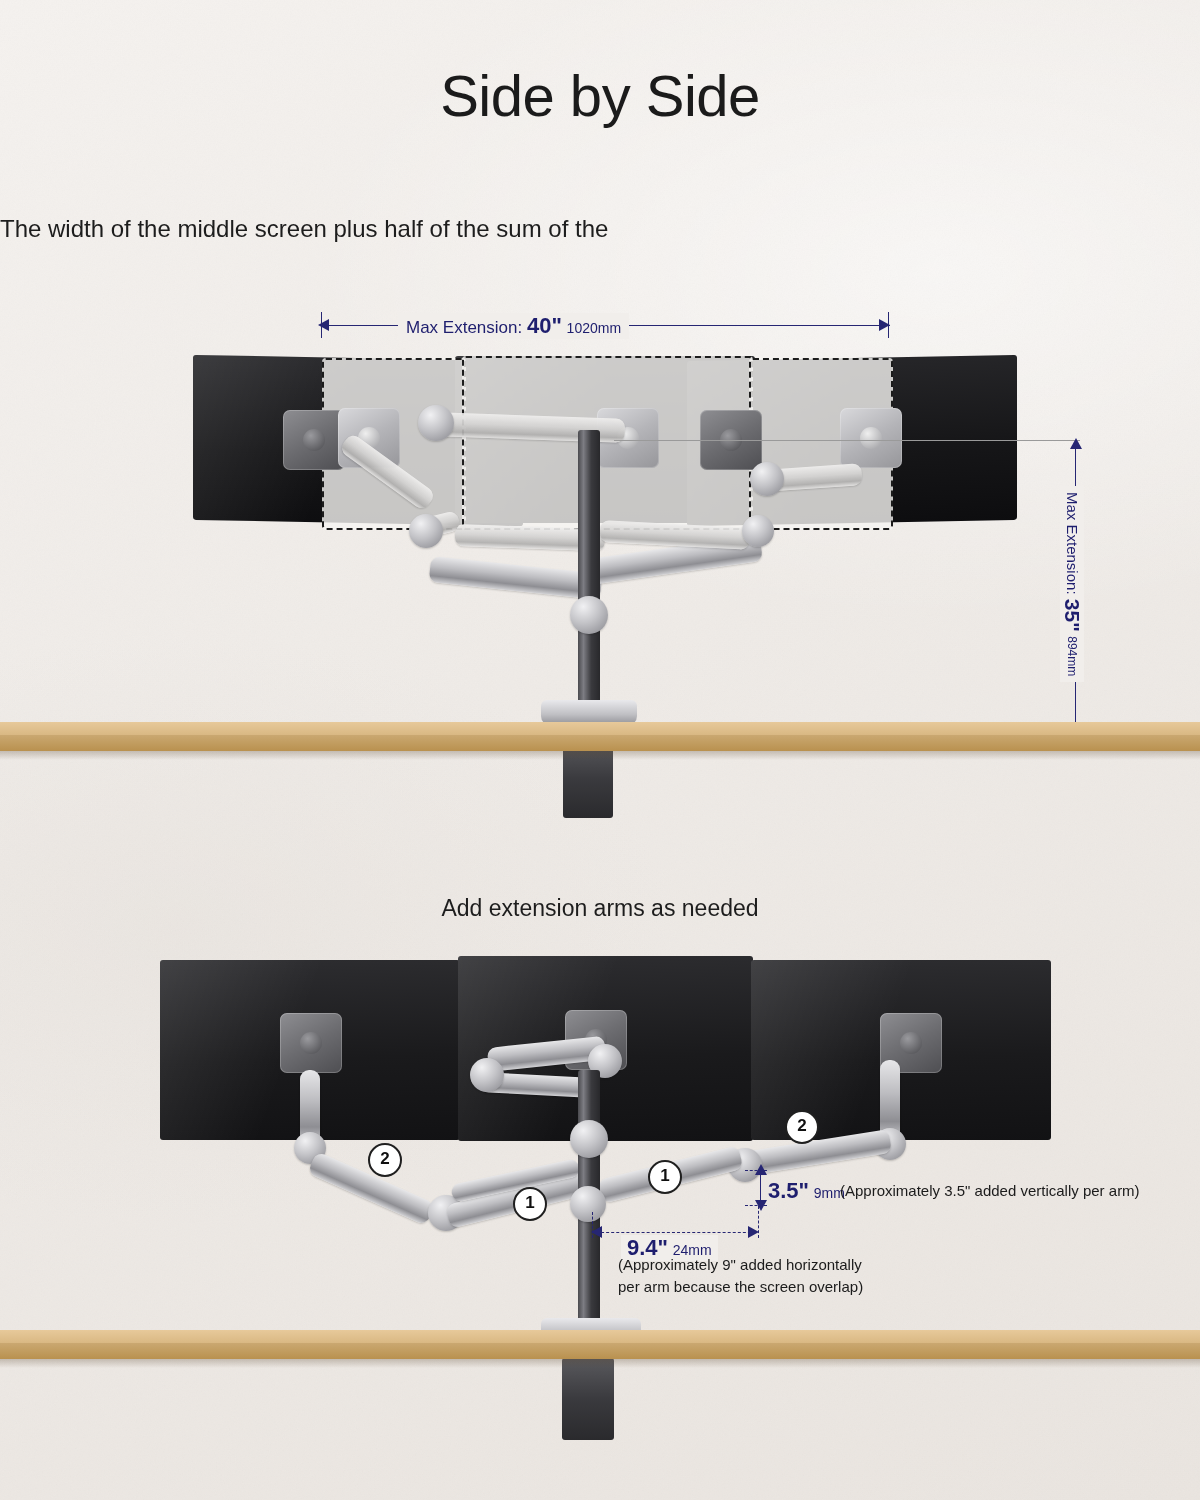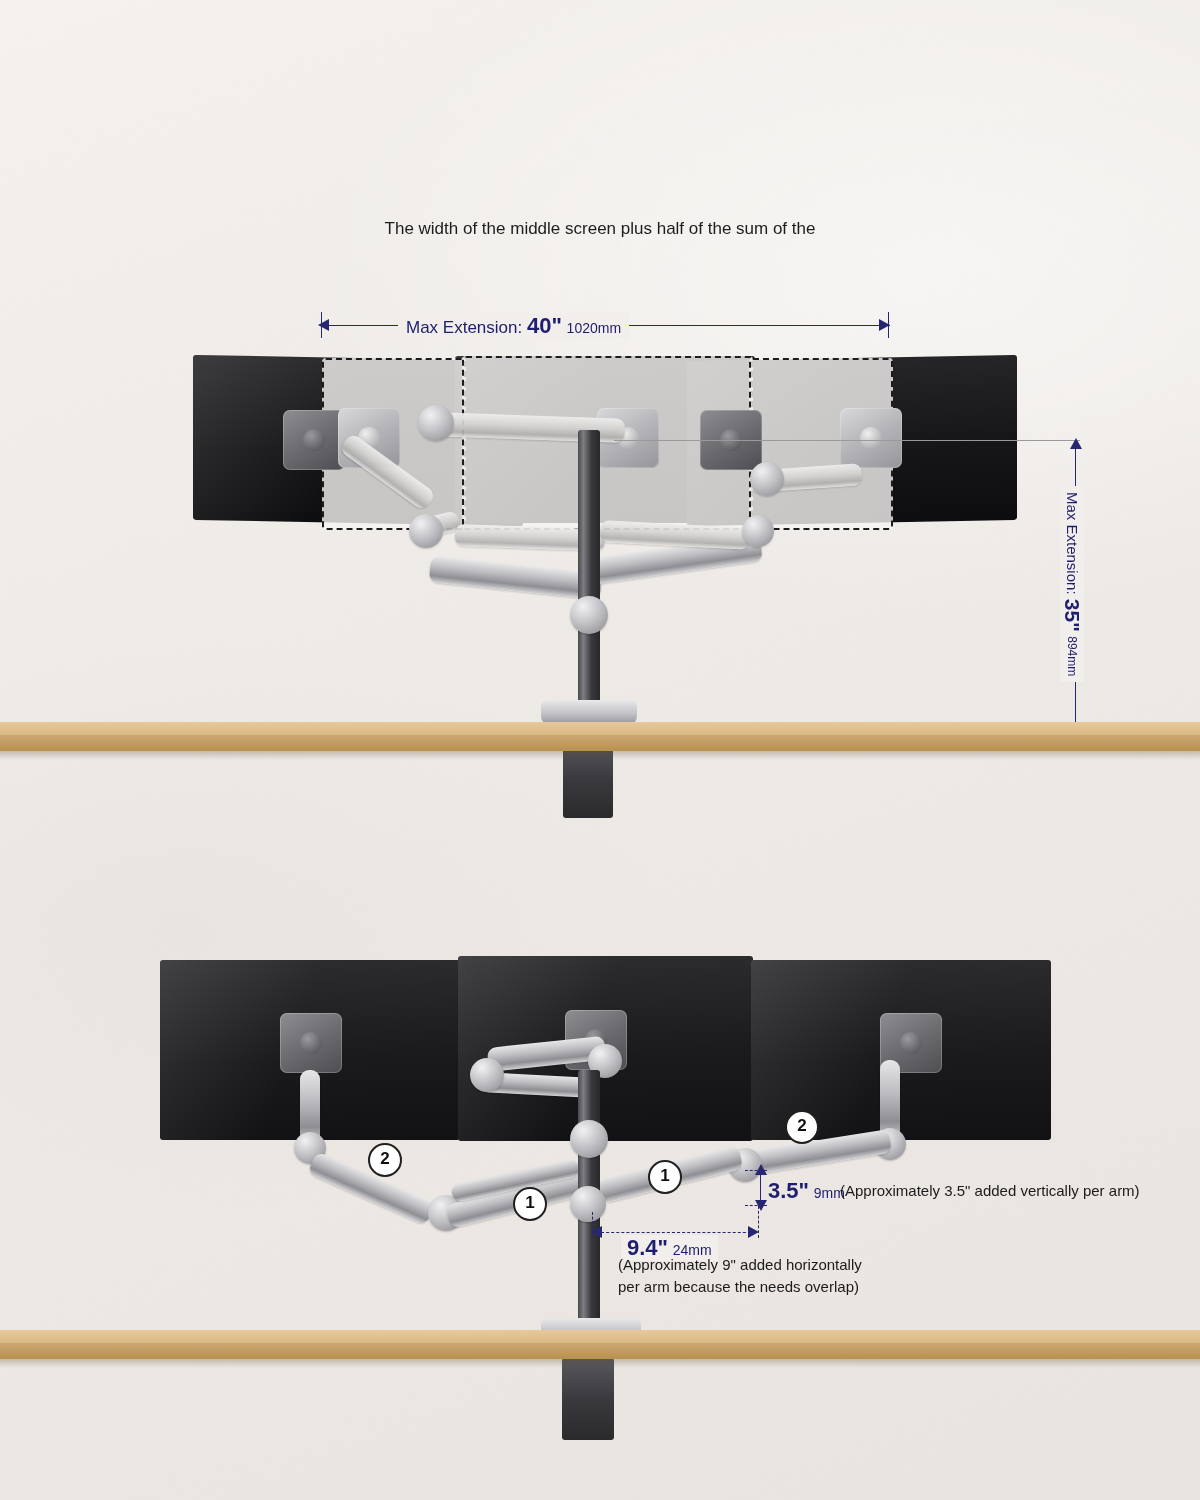--- a/index.html
+++ b/index.html
@@ -39,22 +39,21 @@
     font-size: 58px;
     font-weight: 400;
     letter-spacing: -0.5px;
     color: #1b1b1b;
   }
   .subtitle {
     position: absolute;
     top: 210px;
     left: 0;
     width: 1200px;
-    text-align: center;
-    font-size: 17px;
+    font-size: 24px;
     line-height: 38px;
     color: #1d1d1d;
   }
   .section-title {
     position: absolute;
     top: 895px;
     left: 0;
     width: 1200px;
     text-align: center;
     font-size: 23px;
@@ -266,23 +265,25 @@
         <feTurbulence type="fractalNoise" baseFrequency="0.85" numOctaves="3" stitchTiles="stitch"></feTurbulence>
         <feColorMatrix type="saturate" values="0"></feColorMatrix>
         <feComponentTransfer>
             <feFuncA type="linear" slope="0.16"></feFuncA>
           </feComponentTransfer>
       </filter>
     </defs>
     <rect width="1200" height="1500" filter="url(#wallnoise)" opacity="0.55"></rect>
   </svg>
 
+  <div class="title">Side by Side</div>
   <div class="subtitle">
     <div>The width of the middle screen plus half of the sum of the</div>
   </div>
+  <div class="section-title">Add extension arms as needed</div>
 
   <div class="dim-line" style="left:322px; top:325px; width:568px;"></div>
   <div class="arrow-l" style="left:318px; top:319px;"></div>
   <div class="arrow-r" style="left:879px; top:319px;"></div>
   <div class="tick" style="left:321px; top:312px; height:26px;"></div>
   <div class="tick" style="left:888px; top:312px; height:26px;"></div>
   <div class="dim-label" style="left:398px; top:313px; background:#f1eeeb; padding:0 8px;">
     <span>Max Extension:</span>
     <span class="big">40"</span>
     <span class="mm">1020mm</span>
@@ -405,21 +406,21 @@
   <div class="dim-dashed v" style="left:758px; top:1206px; height:32px;"></div>
   <div class="dim-dashed" style="left:596px; top:1232px; width:160px;"></div>
   <div class="arrow-l" style="left:591px; top:1226px;"></div>
   <div class="arrow-r" style="left:748px; top:1226px;"></div>
   <div class="dim-label" style="left:621px; top:1235px; background:#f1eeeb; padding:0 6px;">
     <span class="big">9.4"</span>
     <span class="mm">24mm</span>
   </div>
   <div class="note" style="left:618px; top:1254px;">
     <div>(Approximately 9" added horizontally</div>
-    <div>per arm because the needs overlap)</div>
+    <div>per arm because the screen overlap)</div>
   </div>
 
   <div class="desk" style="top:1330px;">
     <div class="desk-top" style="top:0;"></div>
     <div class="desk-edge" style="top:13px;"></div>
     <div class="desk-shadow" style="top:29px;"></div>
   </div>
 </div>
 
 </body></html>

